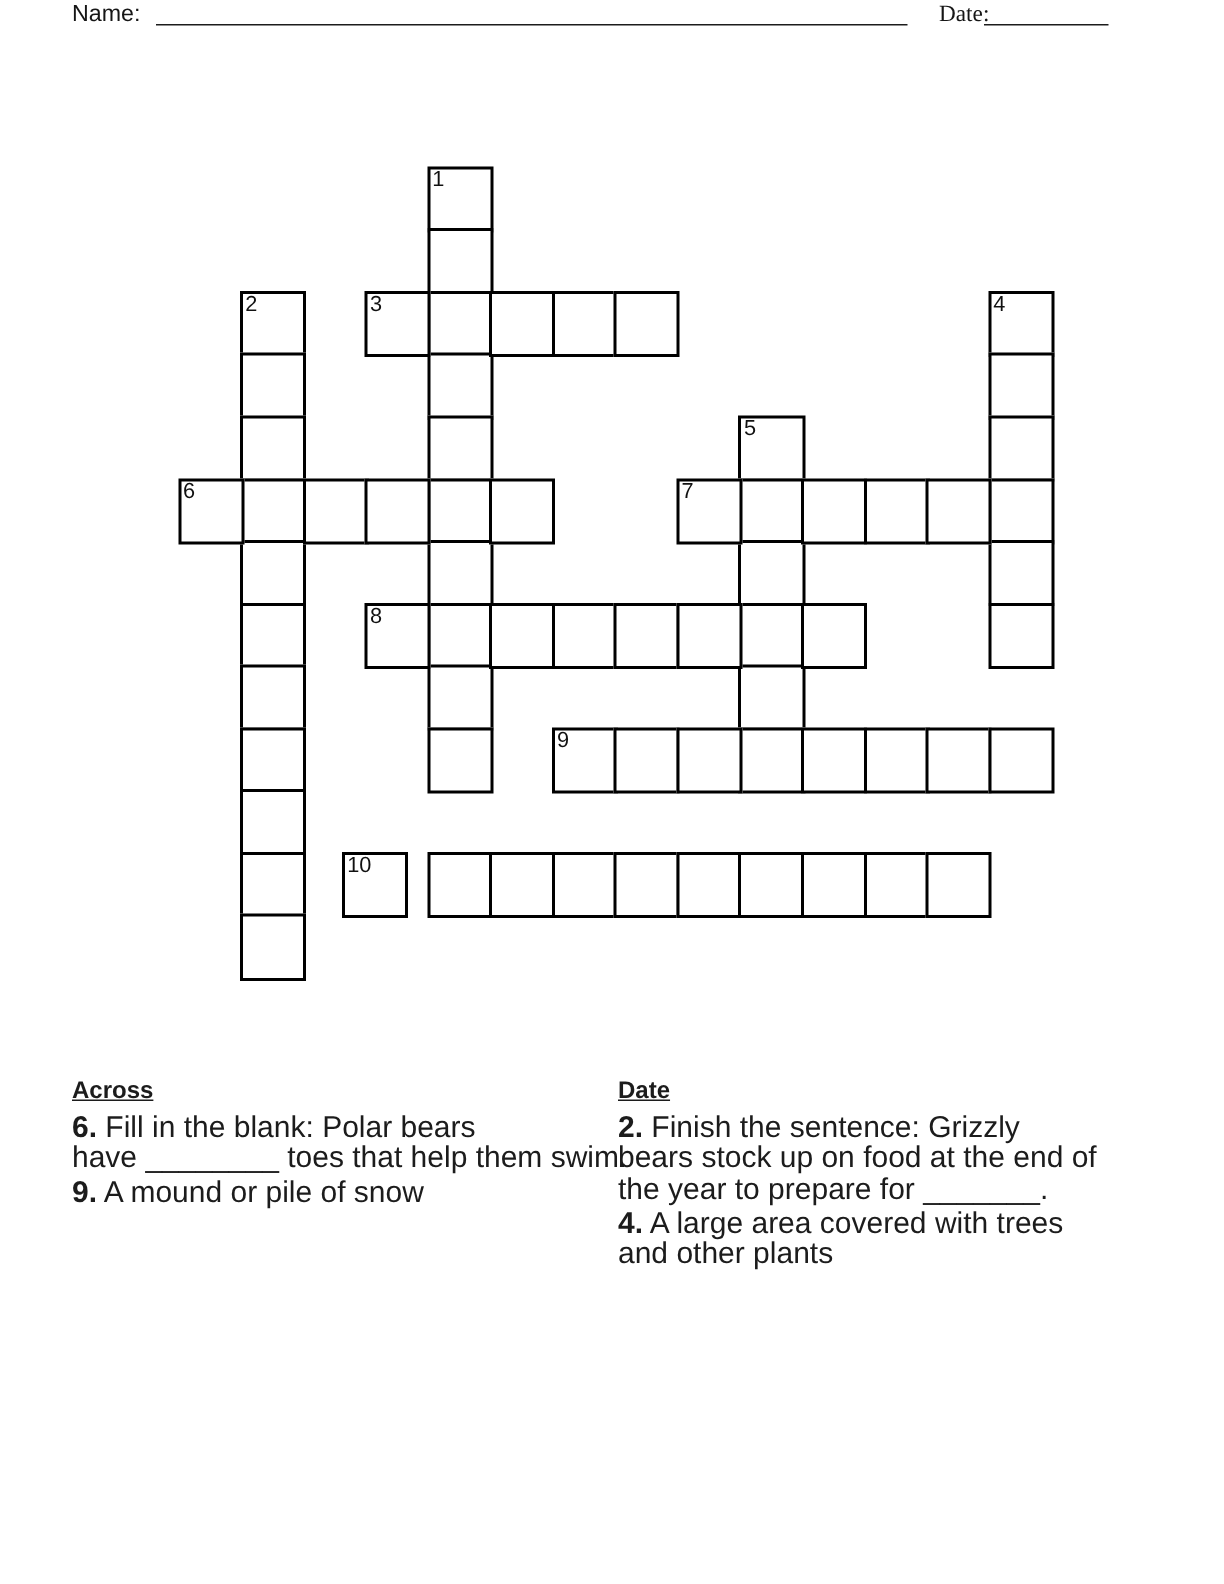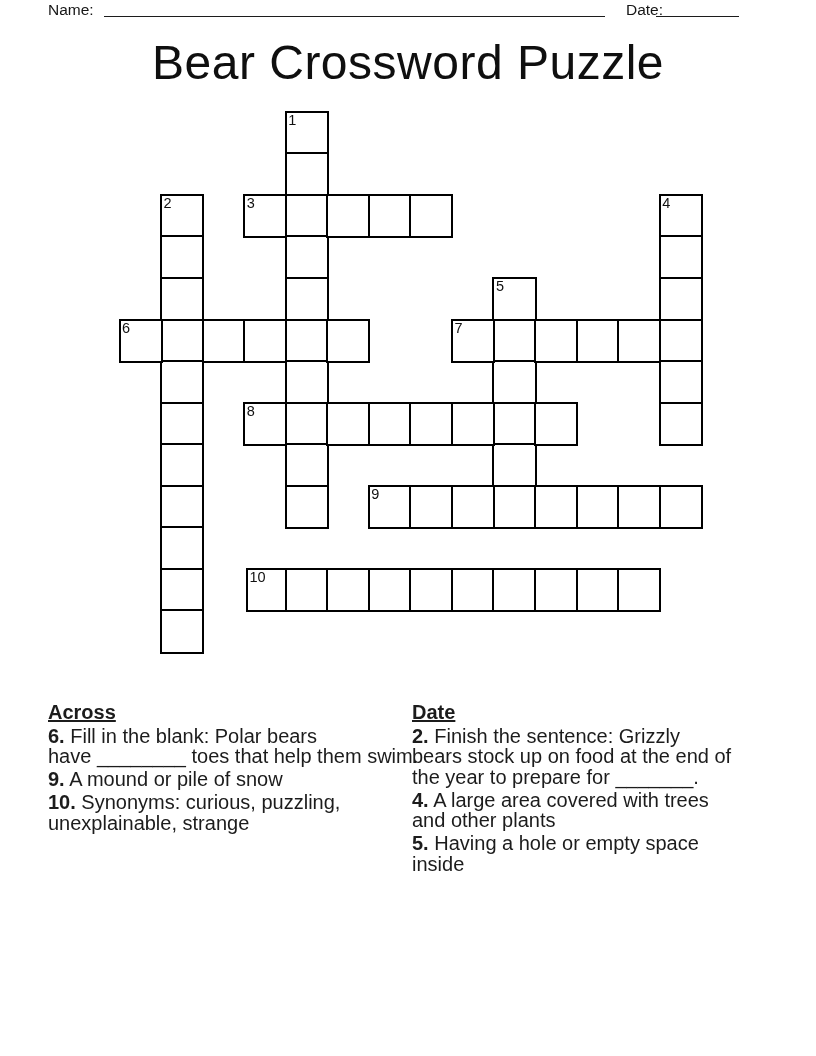--- a/index.html
+++ b/index.html
@@ -1,51 +1,50 @@
 <!DOCTYPE html>
 <html><head>
 <meta charset="utf-8">
 <style>
   html,body{margin:0;padding:0;background:#fff;}
   .page{position:relative;width:816px;height:936px;background:#ffffff;overflow:hidden;
         font-family:"Liberation Sans",sans-serif;color:#1a1a1a;}
   
   .hdr-label{position:absolute;top:1px;font-size:15.5px;color:#161616;}
   #name-label{left:48px;}
-  #date-label{left:626px;}
+  #date-label{left:626px;font-family:Liberation Serif, serif;}
   .blank-line{position:absolute;height:1.6px;background:#1c1c1c;}
   #name-line{left:104px;top:15.5px;width:501px;}
   #date-line{left:656px;top:15.5px;width:83px;}
   
   .title{position:absolute;top:36px;left:0;width:816px;text-align:center;
          font-size:48px;line-height:54px;letter-spacing:0.5px;color:#0f0f0f;}
   
   #grid{position:absolute;left:0;top:0;width:816px;height:700px;}
   .cell{position:absolute;width:44.15px;height:44.15px;box-sizing:border-box;
         border:2.6px solid #000;background:#fff;}
   .cellnum{position:absolute;top:0;left:1.5px;font-size:14.5px;line-height:15px;color:#111;}
   
   .clues{position:absolute;top:702px;font-size:20px;line-height:20.5px;color:#1c1c1c;}
   #across-col{left:48px;width:372px;}
   #down-col{left:412px;width:352px;}
-  .clue-heading{font-weight:bold;text-decoration:underline;margin:0 0 3px 0;font-size:20px;}
+  .clue-heading{font-weight:bold;text-decoration:underline;margin:16px 0 3px 0;font-size:16px;}
   .clue{margin:0 0 2.5px 0;white-space:nowrap;}
   .cnum{font-weight:bold;}
 </style>
 </head>
 <body>
 
 <div class="page">
 
   <span class="hdr-label" id="name-label">Name:</span>
   <div class="blank-line" id="name-line"></div>
   <span class="hdr-label" id="date-label">Date:</span>
   <div class="blank-line" id="date-line"></div>
 
-  <div class="title">Bear Crossword Puzzle</div>
 
   <div id="grid">
       <div class="cell" style="left: 284.7px; top: 110.8px;">
         <span class="cellnum">1</span>
       </div>
       <div class="cell" style="left: 284.7px; top: 152.35px;"></div>
       <div class="cell" style="left: 284.7px; top: 193.9px;"></div>
       <div class="cell" style="left: 284.7px; top: 235.45px;"></div>
       <div class="cell" style="left: 284.7px; top: 277px;"></div>
       <div class="cell" style="left: 284.7px; top: 318.55px;"></div>
@@ -110,45 +109,43 @@
       <div class="cell" style="left: 534px; top: 401.65px;"></div>
       <div class="cell" style="left: 367.8px; top: 484.75px;">
         <span class="cellnum">9</span>
       </div>
       <div class="cell" style="left: 409.35px; top: 484.75px;"></div>
       <div class="cell" style="left: 450.9px; top: 484.75px;"></div>
       <div class="cell" style="left: 534px; top: 484.75px;"></div>
       <div class="cell" style="left: 575.55px; top: 484.75px;"></div>
       <div class="cell" style="left: 617.1px; top: 484.75px;"></div>
       <div class="cell" style="left: 658.65px; top: 484.75px;"></div>
-      <div class="cell" style="left: 246px; top: 567.85px;">
+      <div class="cell" style="left: 228px; top: 567.85px;">
         <span class="cellnum">10</span>
       </div>
       <div class="cell" style="left: 284.7px; top: 567.85px;"></div>
       <div class="cell" style="left: 326.25px; top: 567.85px;"></div>
       <div class="cell" style="left: 367.8px; top: 567.85px;"></div>
       <div class="cell" style="left: 409.35px; top: 567.85px;"></div>
       <div class="cell" style="left: 450.9px; top: 567.85px;"></div>
       <div class="cell" style="left: 492.45px; top: 567.85px;"></div>
       <div class="cell" style="left: 534px; top: 567.85px;"></div>
       <div class="cell" style="left: 575.55px; top: 567.85px;"></div>
       <div class="cell" style="left: 617.1px; top: 567.85px;"></div>
     </div>
 
   <div class="clues" id="across-col">
     <div class="clue-heading">Across</div>
     <div id="across-list">
         <div class="clue"><span class="cnum">6.</span> Fill in the blank: Polar bears<br>have ________ toes that help them swim.</div>
         <div class="clue"><span class="cnum">9.</span> A mound or pile of snow</div>
-        <div class="clue"><span class="cnum">10.</span> Synonyms: curious, puzzling,<br>unexplainable, strange</div>
       </div>
   </div>
 
   <div class="clues" id="down-col">
     <div class="clue-heading">Date</div>
     <div id="down-list">
         <div class="clue"><span class="cnum">2.</span> Finish the sentence: Grizzly<br>bears stock up on food at the end of<br>the year to prepare for _______.</div>
         <div class="clue"><span class="cnum">4.</span> A large area covered with trees<br>and other plants</div>
-        <div class="clue"><span class="cnum">5.</span> Having a hole or empty space<br>inside</div>
       </div>
   </div>
 
 </div>
 
 </body></html>

